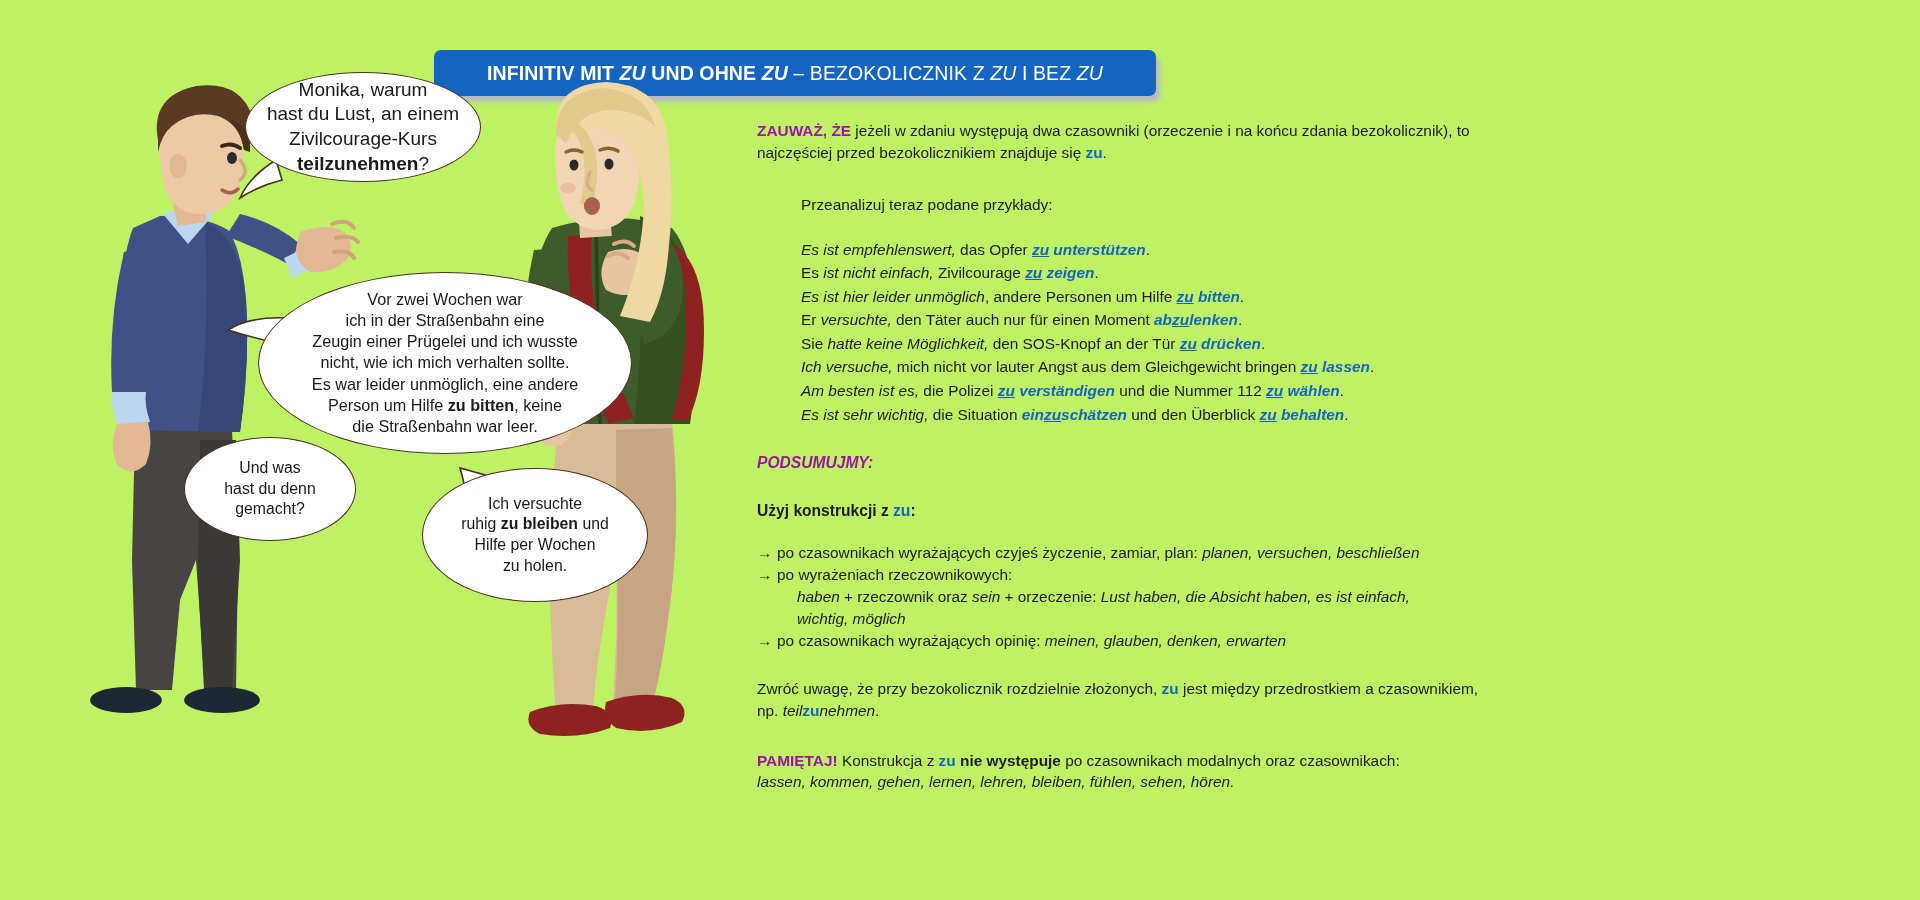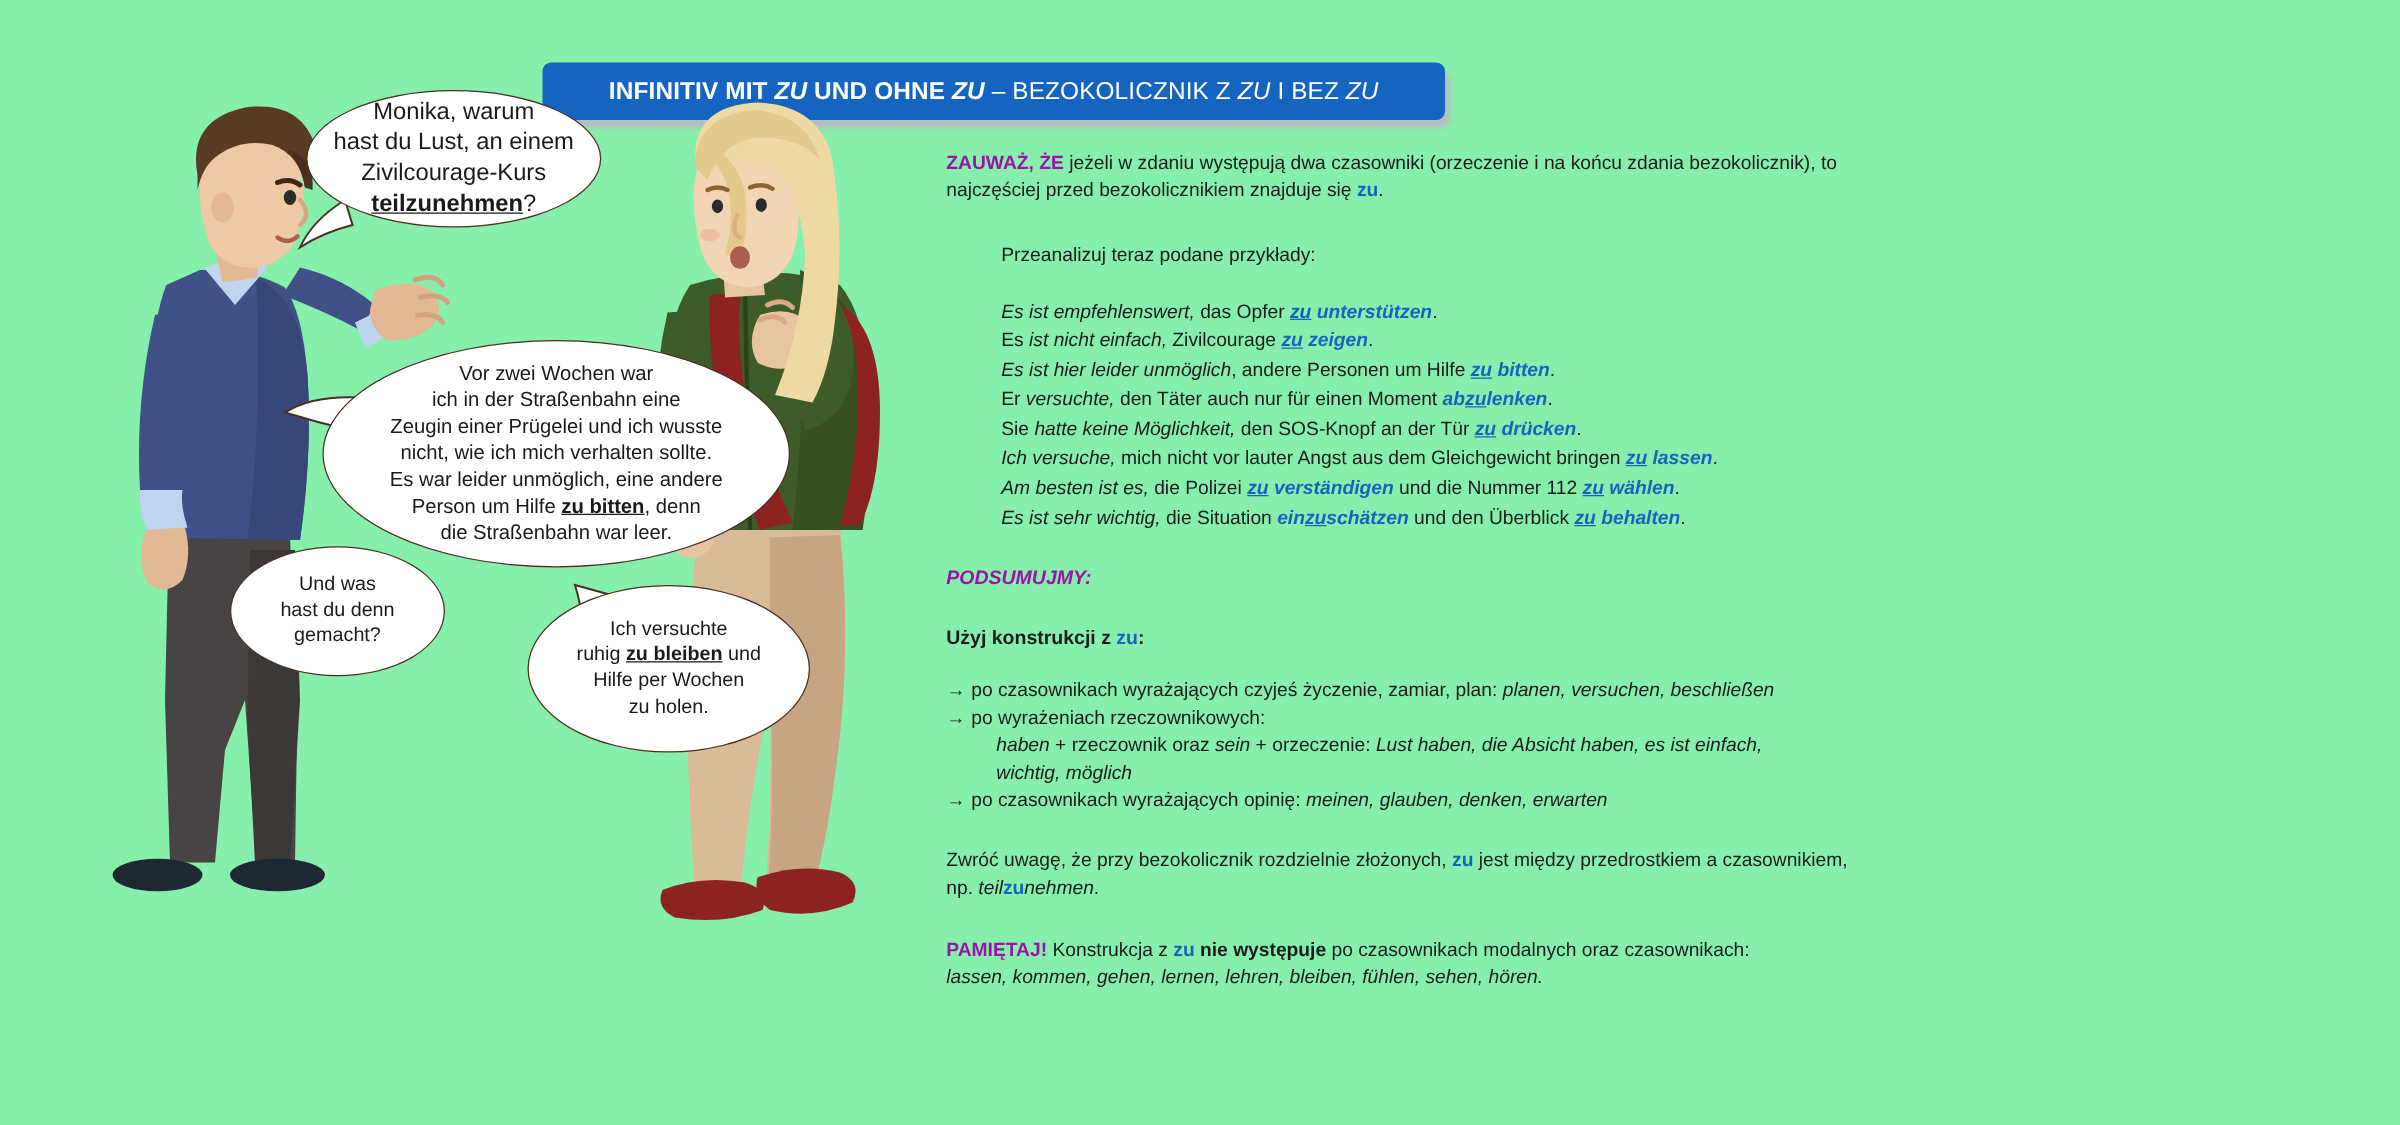--- a/index.html
+++ b/index.html
@@ -11,21 +11,21 @@
     width: 1920px;
     height: 900px;
     overflow: hidden;
     font-family: "Liberation Sans", sans-serif;
     color: #1a1a1a;
   }
   #page {
     position: relative;
     width: 1920px;
     height: 900px;
-    background: #86efac;
+    background: #bef264;
   }
 
   
   .title-shadow {
     position: absolute;
     left: 438px;
     top: 56px;
     width: 722px;
     height: 46px;
     border-radius: 8px;
@@ -76,21 +76,21 @@
     justify-content: center;
     text-align: center;
     color: #1a1a1a;
     z-index: 40;
   }
   .bubble .btxt {
     display: block;
     line-height: 1.30;
     padding: 0 10px;
   }
-  .bubble b { font-weight: 700; text-decoration: underline; }
+  .bubble b { font-weight: 700; }
 
   #bubble-1 {
     left: 245px; top: 72px; width: 236px; height: 110px;
     border-radius: 50% / 50%;
     font-size: 19px;
   }
   #bubble-2 {
     left: 258px; top: 272px; width: 374px; height: 182px;
     border-radius: 50% / 50%;
     font-size: 16.2px;
@@ -263,21 +263,21 @@
     </span>
   </div>
 
   <div class="bubble" id="bubble-2">
     <span class="btxt">
       <span>Vor zwei Wochen war</span><br>
       <span>ich in der Straßenbahn eine</span><br>
       <span>Zeugin einer Prügelei und ich wusste</span><br>
       <span>nicht, wie ich mich verhalten sollte.</span><br>
       <span>Es war leider unmöglich, eine andere</span><br>
-      <span>Person um Hilfe </span><b>zu bitten</b><span>, denn</span><br>
+      <span>Person um Hilfe </span><b>zu bitten</b><span>, keine</span><br>
       <span>die Straßenbahn war leer.</span>
     </span>
   </div>
 
   <div class="bubble" id="bubble-3">
     <span class="btxt">
       <span>Und was</span><br>
       <span>hast du denn</span><br>
       <span>gemacht?</span>
     </span>

